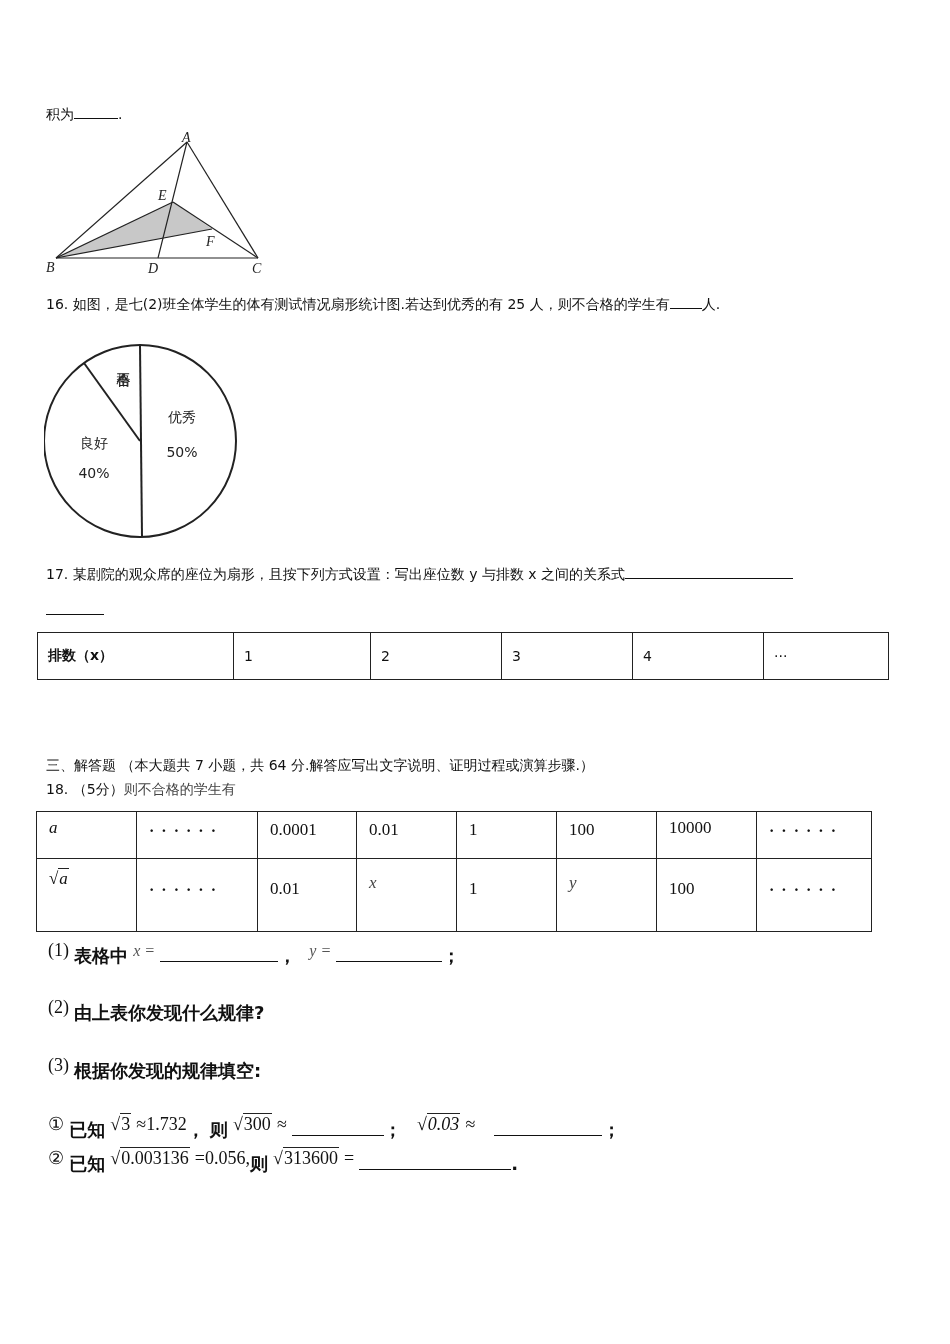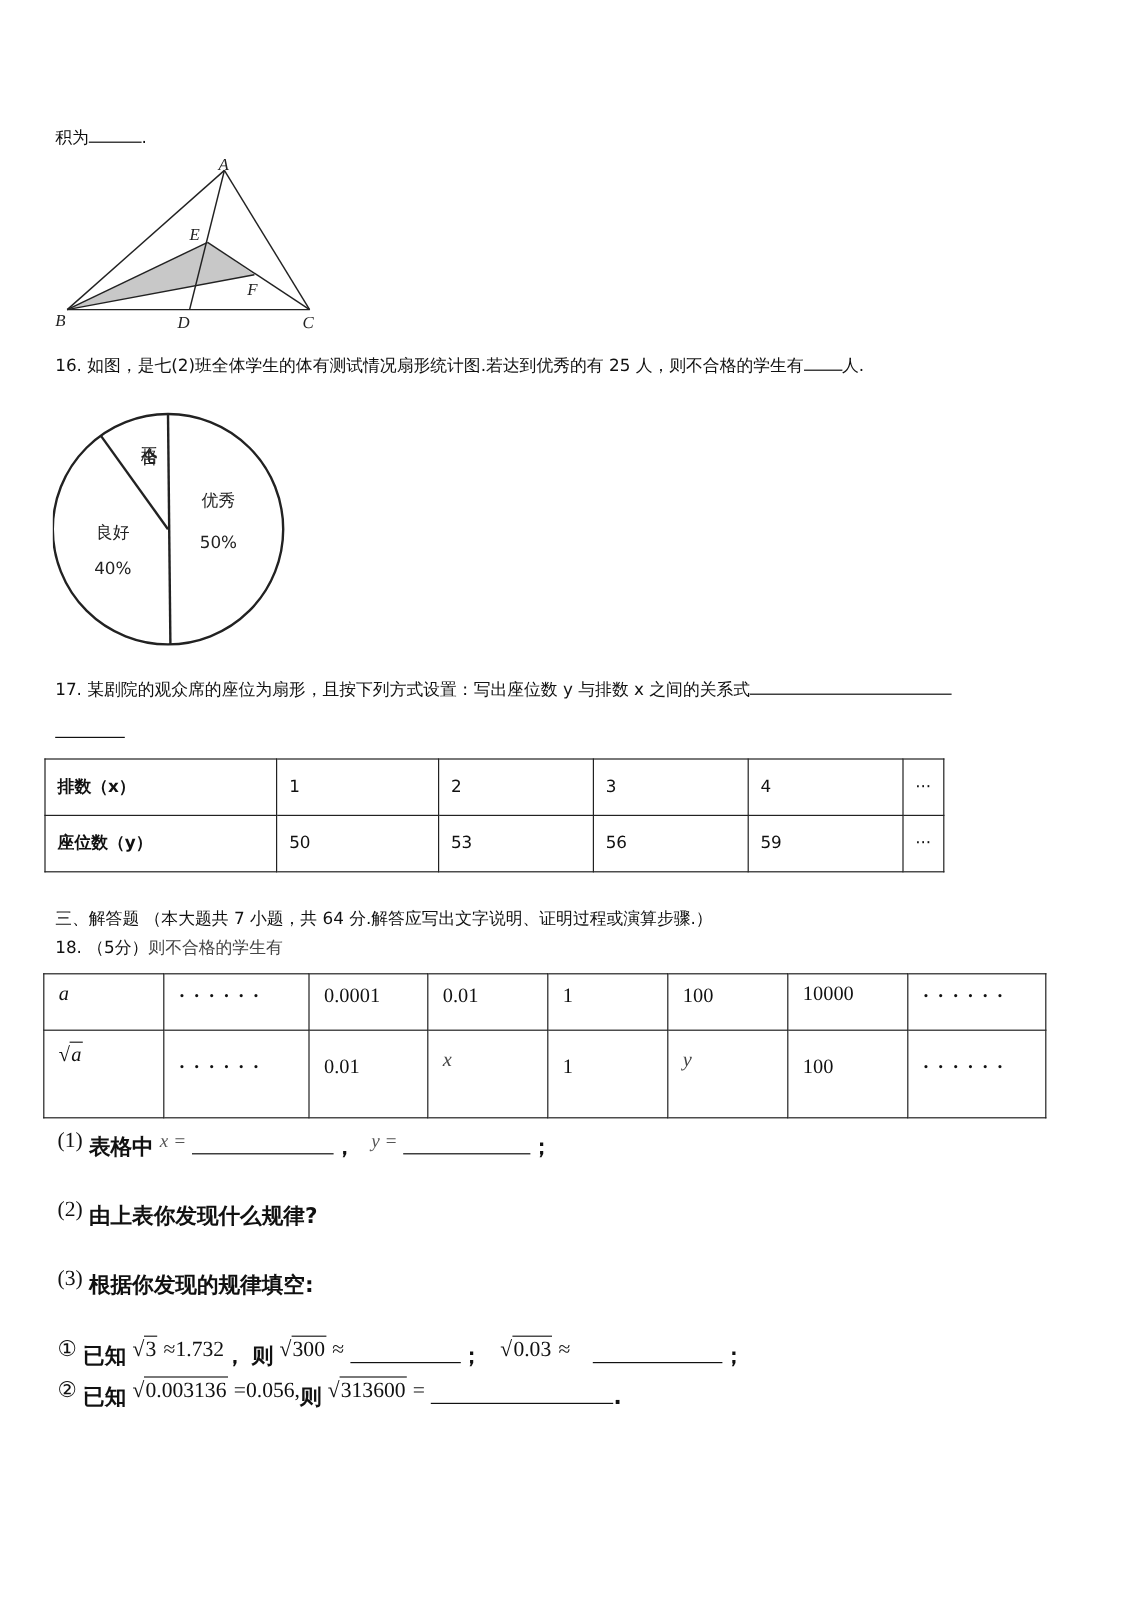--- a/index.html
+++ b/index.html
@@ -67,38 +67,30 @@
   </g>
   <text x="80" y="22" font-family="DejaVu Sans, sans-serif" font-size="14" fill="#222" writing-mode="tb">不合格</text>
 </svg>
 
 <div class="abs txt bold" style="left:46px; top:564px;">
   <span>17.</span>
   <span>某剧院的观众席的座位为扇形，且按下列方式设置：写出座位数 y 与排数 x 之间的关系式</span><span class="blank" style="width:168px;"></span>
 </div>
 <div class="abs blank" style="left:46px; top:600px; width:58px;"></div>
 
-<table class="t17" style="left:37px; top:632px; width:750px;">
+<table class="t17" style="left:37px; top:632px; width:852px;">
   <tbody>
       <tr>
     <td class="lab" style="width:175px;">排数（x）</td>
     <td style="width:116px;">1</td>
     <td style="width:110px;">2</td>
     <td style="width:110px;">3</td>
     <td style="width:110px;">4</td>
     <td class="bold">···</td>
   </tr>
-  <tr>
-    <td class="lab">座位数（y）</td>
-    <td>50</td>
-    <td>53</td>
-    <td>56</td>
-    <td>59</td>
-    <td class="bold">···</td>
-  </tr>
 </tbody>
   </table>
 
 <div class="abs txt bold" style="left:46px; top:757px;">
   <span>三、解答题</span>
   <span>（本大题共 7 小题，共 64 分.解答应写出文字说明、证明过程或演算步骤.）</span>
 </div>
 
 <div class="abs txt" style="left:46px; top:781px;">
   <span class="bold">18.</span>
@@ -183,21 +175,21 @@
 
 <div class="abs" style="left:48px; top:1112px; white-space:nowrap;">
   <span class="num">①</span>
   <span class="sub">已知</span>
   <span class="num sqrt">√<span class="rad">3</span></span>
   <span class="num">≈1.732</span><span class="sub">，</span>
   <span class="sub">则</span>
   <span class="num sqrt">√<span class="rad">300</span></span>
   <span class="num">≈</span>
   <span class="blank" style="width:92px; position:relative; top:6px;"></span><span class="sub">；</span>
-  <span class="num sqrt" style="margin-left:10px;">√<span class="rad">0.03</span></span>
+  <span class="num sqrt" style="margin-left:10px;font-style:italic;">√<span class="rad">0.03</span></span>
   <span class="num">≈</span>
   <span class="blank" style="width:108px; position:relative; top:6px; margin-left:14px;"></span><span class="sub">；</span>
 </div>
 
 <div class="abs" style="left:48px; top:1146px; white-space:nowrap;">
   <span class="num">②</span>
   <span class="sub">已知</span>
   <span class="num sqrt">√<span class="rad">0.003136</span></span>
   <span class="num">=0.056,</span><span class="sub">则</span>
   <span class="num sqrt">√<span class="rad">313600</span></span>

